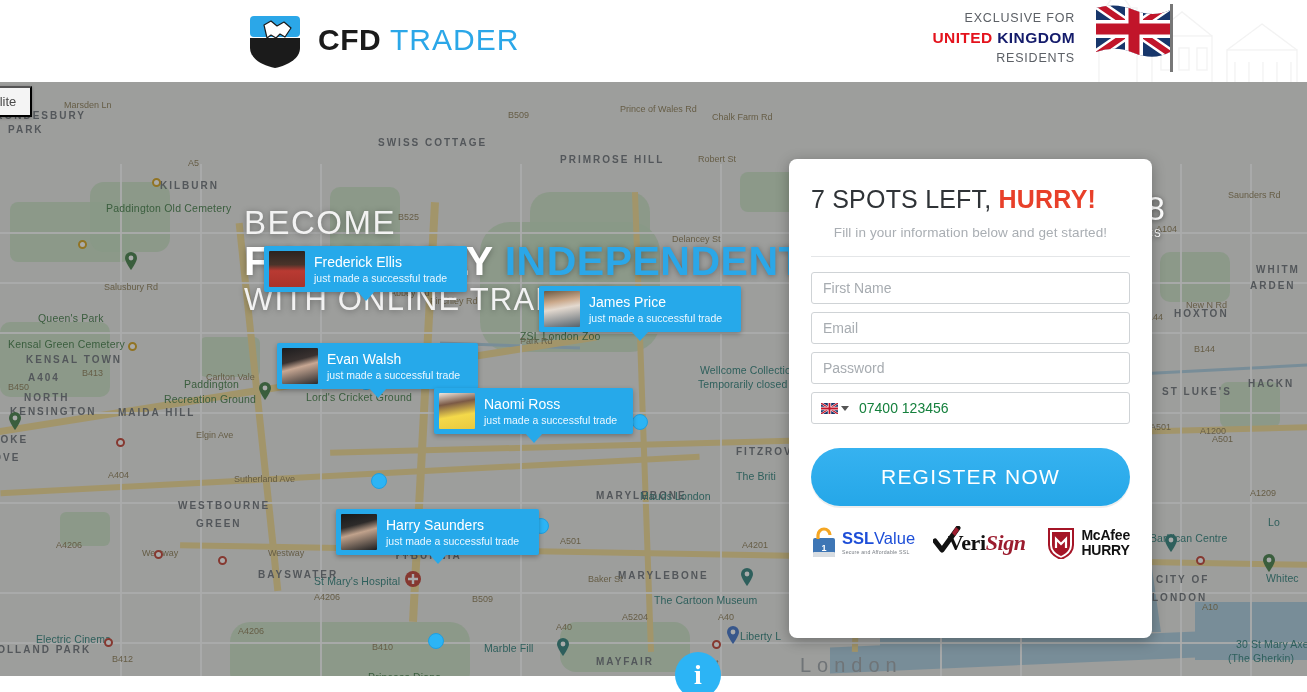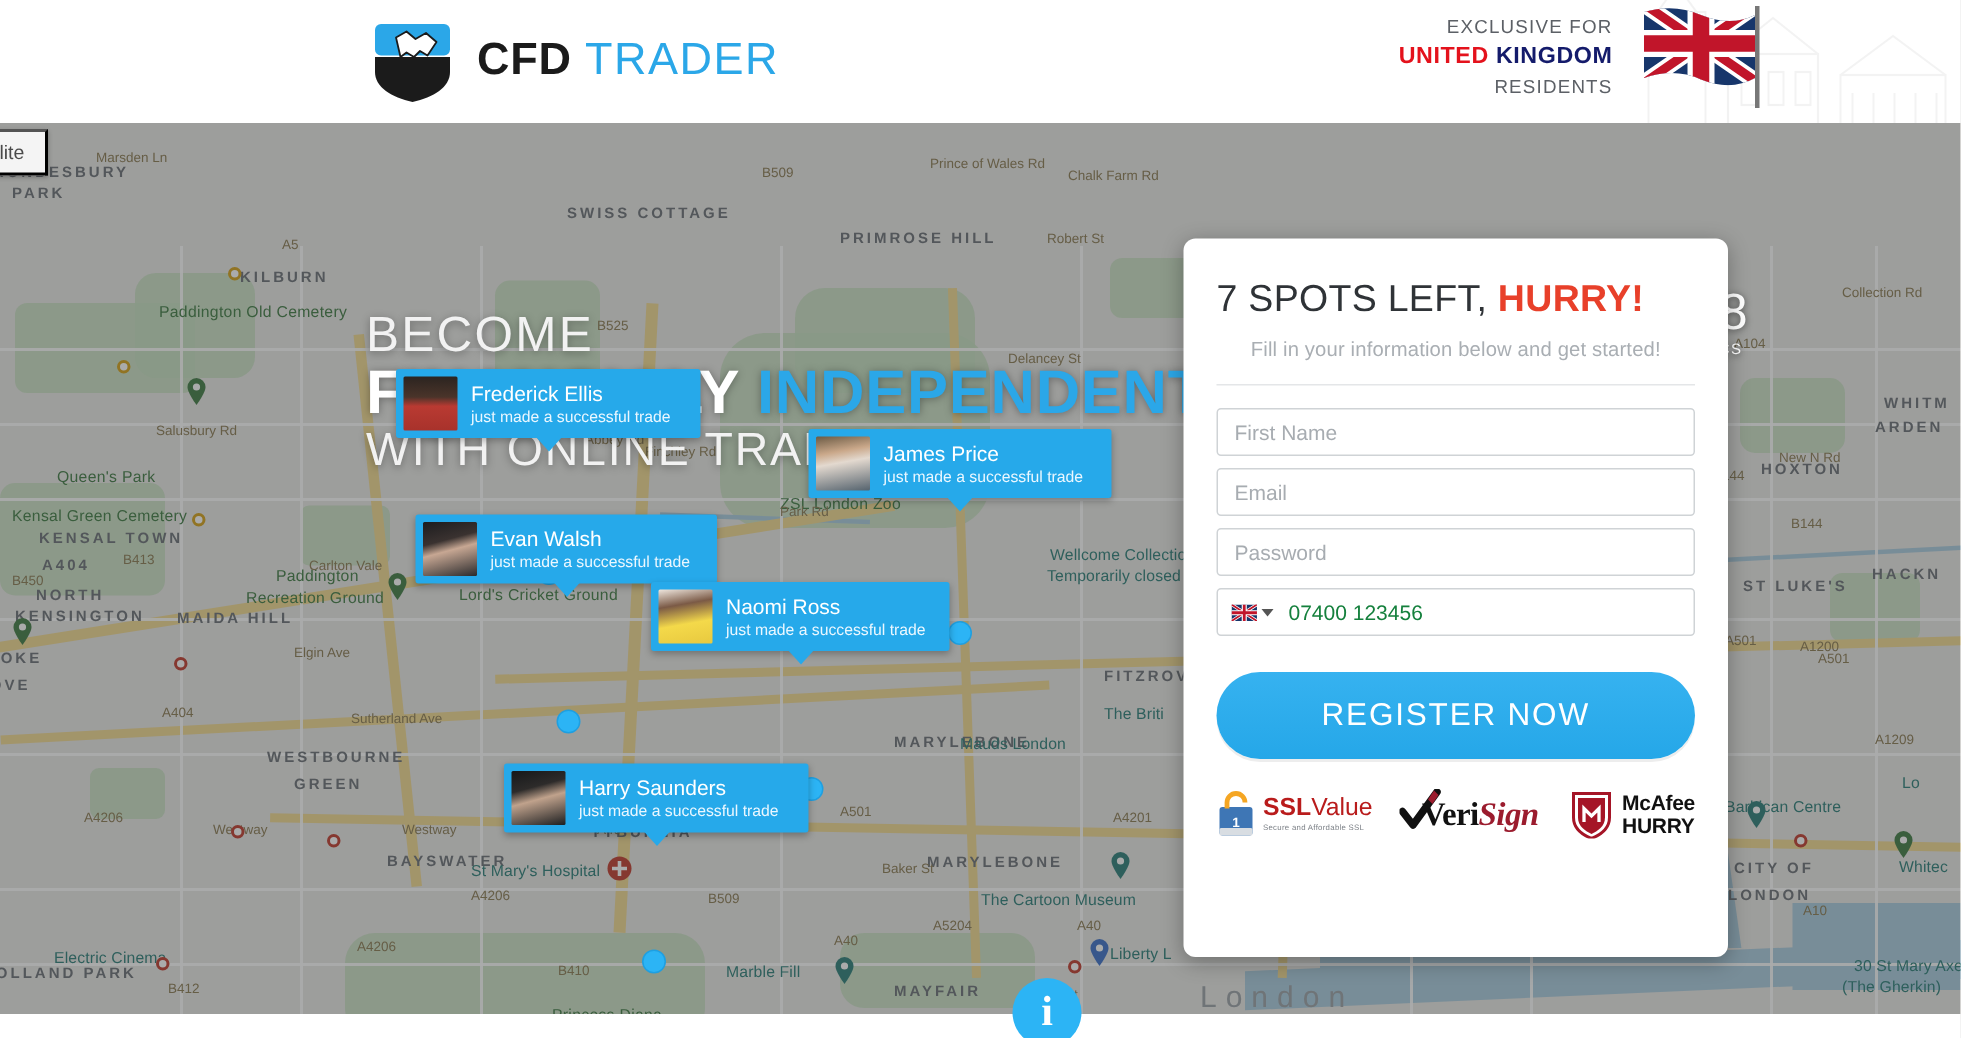--- a/index.html
+++ b/index.html
@@ -428,21 +428,21 @@
     <div class="map-label road" style="left:588px;top:492px">Baker St</div>
     <div class="map-label road" style="left:556px;top:540px">A40</div>
     <div class="map-label road" style="left:622px;top:530px">A5204</div>
     <div class="map-label road" style="left:718px;top:530px">A40</div>
     <div class="map-label road" style="left:684px;top:576px">Brook St</div>
     <div class="map-label road" style="left:112px;top:572px">B412</div>
 
     <div class="map-label road" style="left:430px;top:214px">Finchley Rd</div>
     <div class="map-label road" style="left:390px;top:206px">Abbey Rd</div>
     <div class="map-label road" style="left:520px;top:254px">Park Rd</div>
-    <div class="map-label road" style="left:1228px;top:108px">Collection Rd</div>
+    <div class="map-label road" style="left:1228px;top:108px">Saunders Rd</div>
     <div class="map-label road" style="left:1186px;top:218px">New N Rd</div>
     <div class="map-label road" style="left:1194px;top:262px">B144</div>
     <div class="map-label road" style="left:1156px;top:142px">A104</div>
     <div class="map-label road" style="left:1200px;top:344px">A1200</div>
     <div class="map-label road" style="left:1150px;top:340px">A501</div>
     <div class="map-label road" style="left:1212px;top:352px">A501</div>
     <div class="map-label road" style="left:790px;top:172px">A400</div>
     <div class="map-label road" style="left:806px;top:218px">A501</div>
     <div class="map-label road" style="left:836px;top:256px">A400</div>
     <div class="map-label road" style="left:742px;top:458px">A4201</div>
@@ -625,21 +625,21 @@
   <div class="badges">
 
     <div style="display:flex;align-items:center;gap:5px;">
       <svg width="26" height="32" viewBox="0 0 26 32">
         <rect x="2" y="11" width="22" height="19" rx="2" fill="#3e76b5"></rect>
         <rect x="2" y="25" width="22" height="5" rx="1" fill="#d8dde2"></rect>
         <path d="M7 12 v-4 a6 6 0 0 1 12 0" fill="none" stroke="#f5a623" stroke-width="3.2"></path>
         <text x="13" y="24" font-size="9" fill="#ffffff" text-anchor="middle" font-family="Liberation Sans, sans-serif" font-weight="bold">1</text>
       </svg>
       <div style="line-height:1">
-        <div style="font-size:16.5px;color:#b91c1c;white-space:nowrap;">
+        <div style="font-size:16.5px;color:#1d4ed8;white-space:nowrap;">
           <span style="font-weight:700">SSL</span><span style="font-weight:400">Value</span>
         </div>
         <div style="font-size:5.2px;color:#7a7f85;margin-top:3px;letter-spacing:.2px;white-space:nowrap;">Secure and Affordable SSL</div>
       </div>
     </div>
 
     <div style="display:flex;align-items:center;position:relative;">
       <svg width="28" height="30" viewBox="0 0 28 30" style="position:absolute;left:-3px;top:-4px;">
         <path d="M2 15 L9 24 L25 2" fill="none" stroke="#111111" stroke-width="5" stroke-linecap="round" stroke-linejoin="round"></path>
         <path d="M23 1 l3 3 -4 6 -3 -3 z" fill="#9b1c2e"></path>

